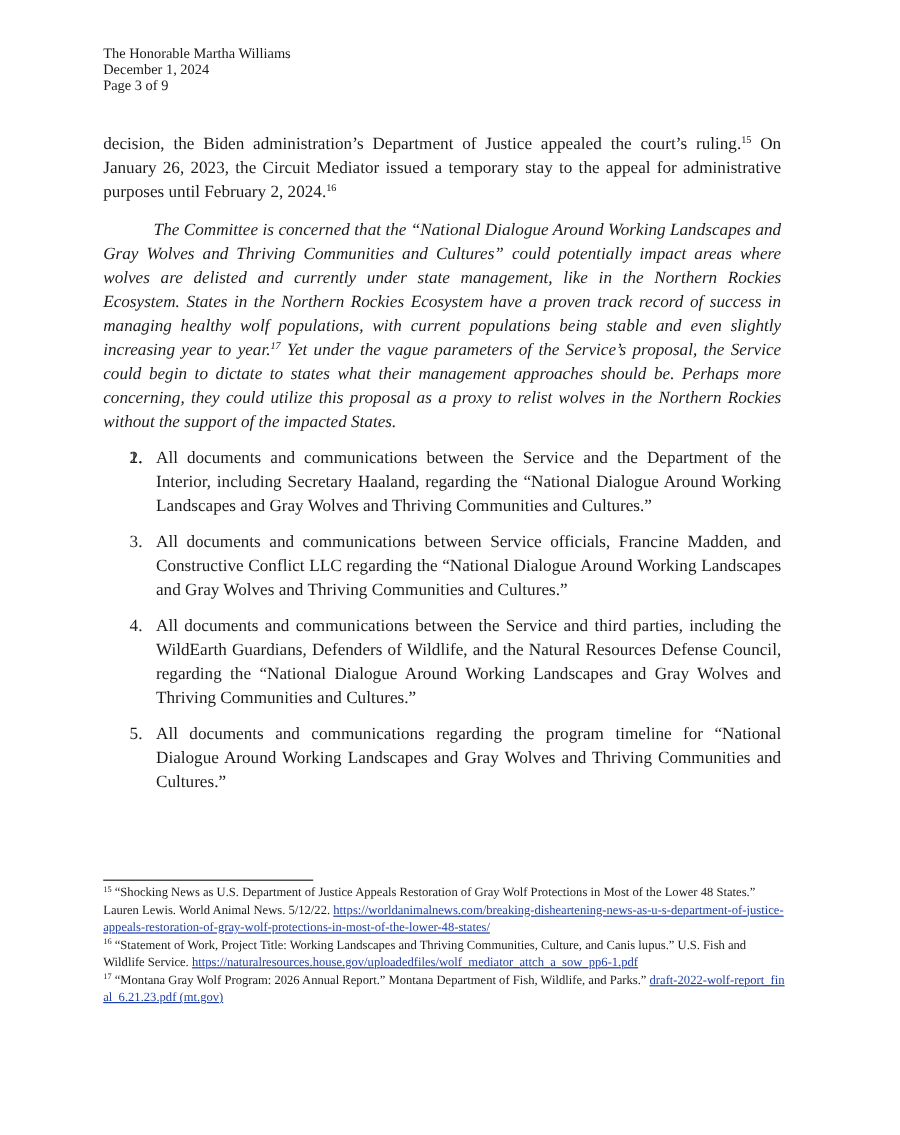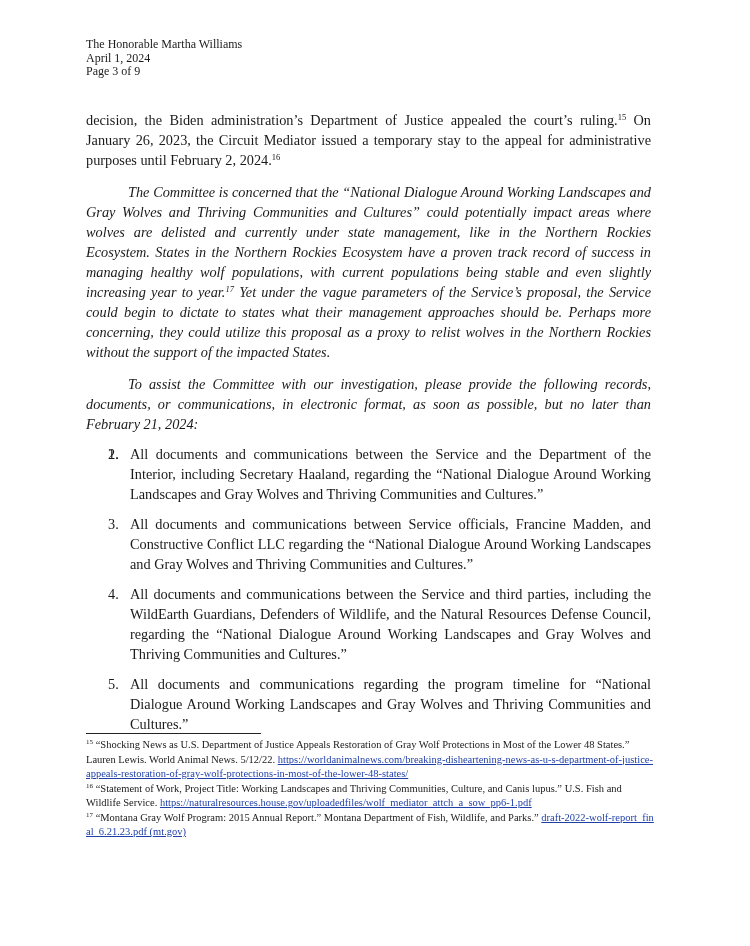--- a/index.html
+++ b/index.html
@@ -19,36 +19,35 @@
   .footnotes div { margin:0; }
   .footnotes sup { font-size:7px; vertical-align:4px; }
   a { color:#1f3fa8; text-decoration:underline; word-break:break-all; }
 </style>
 </head>
 <body>
 
 <div class="page">
   <div class="header">
     <div>The Honorable Martha Williams</div>
-    <div>April 1, 2024</div>
+    <div>December 1, 2024</div>
     <div>Page 3 of 9</div>
   </div>
 
   <div class="body">
     <p><span>decision, the Biden administration’s Department of Justice appealed the court’s ruling.</span><sup>15</sup><span> On January 26, 2023, the Circuit Mediator issued a temporary stay to the appeal for administrative purposes until February 2, 2024.</span><sup>16</sup></p>
     <p class="indent"><span>The Committee is concerned that the “National Dialogue Around Working Landscapes and Gray Wolves and Thriving Communities and Cultures” could potentially impact areas where wolves are delisted and currently under state management, like in the Northern Rockies Ecosystem. States in the Northern Rockies Ecosystem have a proven track record of success in managing healthy wolf populations, with current populations being stable and even slightly increasing year to year.</span><sup>17</sup><span> Yet under the vague parameters of the Service’s proposal, the Service could begin to dictate to states what their management approaches should be. Perhaps more concerning, they could utilize this proposal as a proxy to relist wolves in the Northern Rockies without the support of the impacted States.</span></p>
-    <p class="indent">To assist the Committee with our investigation, please provide the following records, documents, or communications, in electronic format, as soon as possible, but no later than February 21, 2024:</p>
     <ol>
       <li><span class="num">1.</span></li>
       <li><span class="num">2.</span><span>All documents and communications between the Service and the Department of the Interior, including Secretary Haaland, regarding the “National Dialogue Around Working Landscapes and Gray Wolves and Thriving Communities and Cultures.”</span></li>
       <li><span class="num">3.</span><span>All documents and communications between Service officials, Francine Madden, and Constructive Conflict LLC regarding the “National Dialogue Around Working Landscapes and Gray Wolves and Thriving Communities and Cultures.”</span></li>
       <li><span class="num">4.</span><span>All documents and communications between the Service and third parties, including the WildEarth Guardians, Defenders of Wildlife, and the Natural Resources Defense Council, regarding the “National Dialogue Around Working Landscapes and Gray Wolves and Thriving Communities and Cultures.”</span></li>
       <li><span class="num">5.</span><span>All documents and communications regarding the program timeline for “National Dialogue Around Working Landscapes and Gray Wolves and Thriving Communities and Cultures.”</span></li>
     </ol>
   </div>
 
   <div class="fn-rule"></div>
   <div class="footnotes">
     <div><sup>15</sup> <span>“Shocking News as U.S. Department of Justice Appeals Restoration of Gray Wolf Protections in Most of the Lower 48 States.” Lauren Lewis. World Animal News. 5/12/22. </span><a>https://worldanimalnews.com/breaking-disheartening-news-as-u-s-department-of-justice-appeals-restoration-of-gray-wolf-protections-in-most-of-the-lower-48-states/</a></div>
     <div><sup>16</sup> <span>“Statement of Work, Project Title: Working Landscapes and Thriving Communities, Culture, and Canis lupus.” U.S. Fish and Wildlife Service. </span><a>https://naturalresources.house.gov/uploadedfiles/wolf_mediator_attch_a_sow_pp6-1.pdf</a></div>
-    <div><sup>17</sup> <span>“Montana Gray Wolf Program: 2015 Annual Report.” Montana Department of Fish, Wildlife, and Parks.” </span><a>draft-2022-wolf-report_final_6.21.23.pdf (mt.gov)</a></div>
+    <div><sup>17</sup> <span>“Montana Gray Wolf Program: 2026 Annual Report.” Montana Department of Fish, Wildlife, and Parks.” </span><a>draft-2022-wolf-report_final_6.21.23.pdf (mt.gov)</a></div>
   </div>
 </div>
 
 </body></html>

